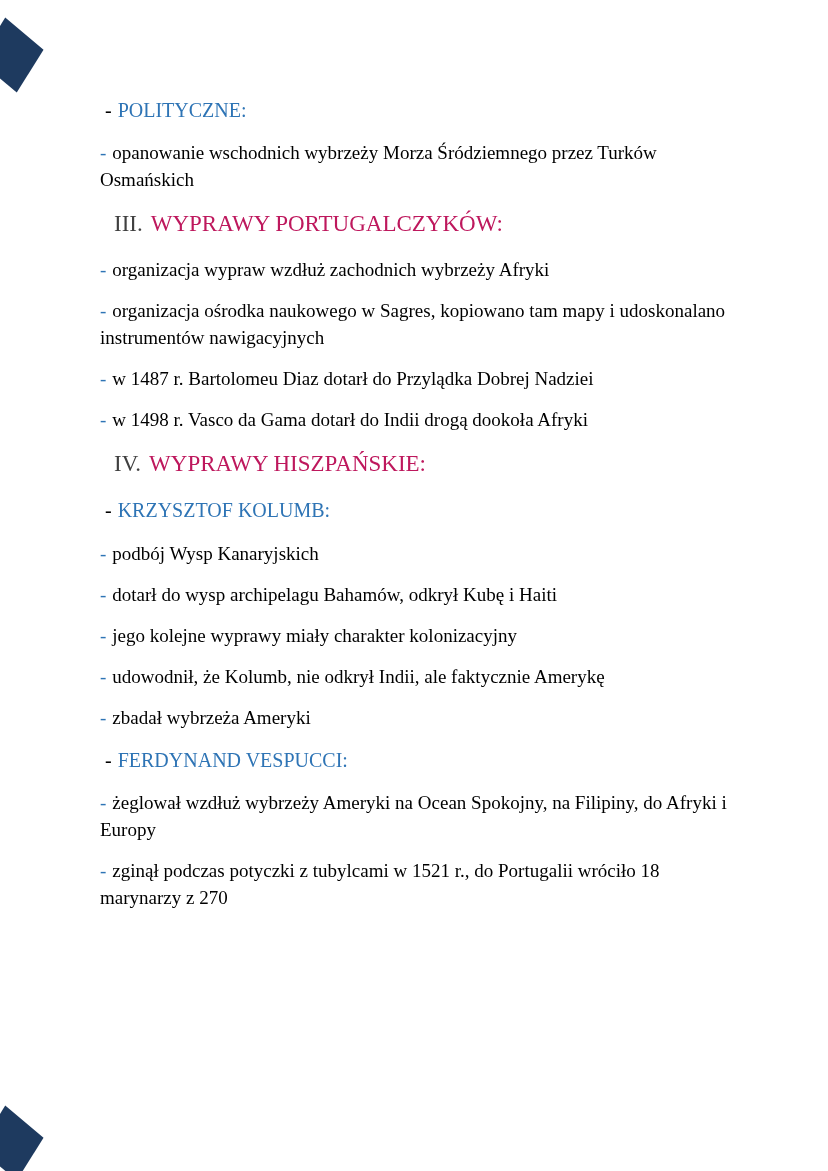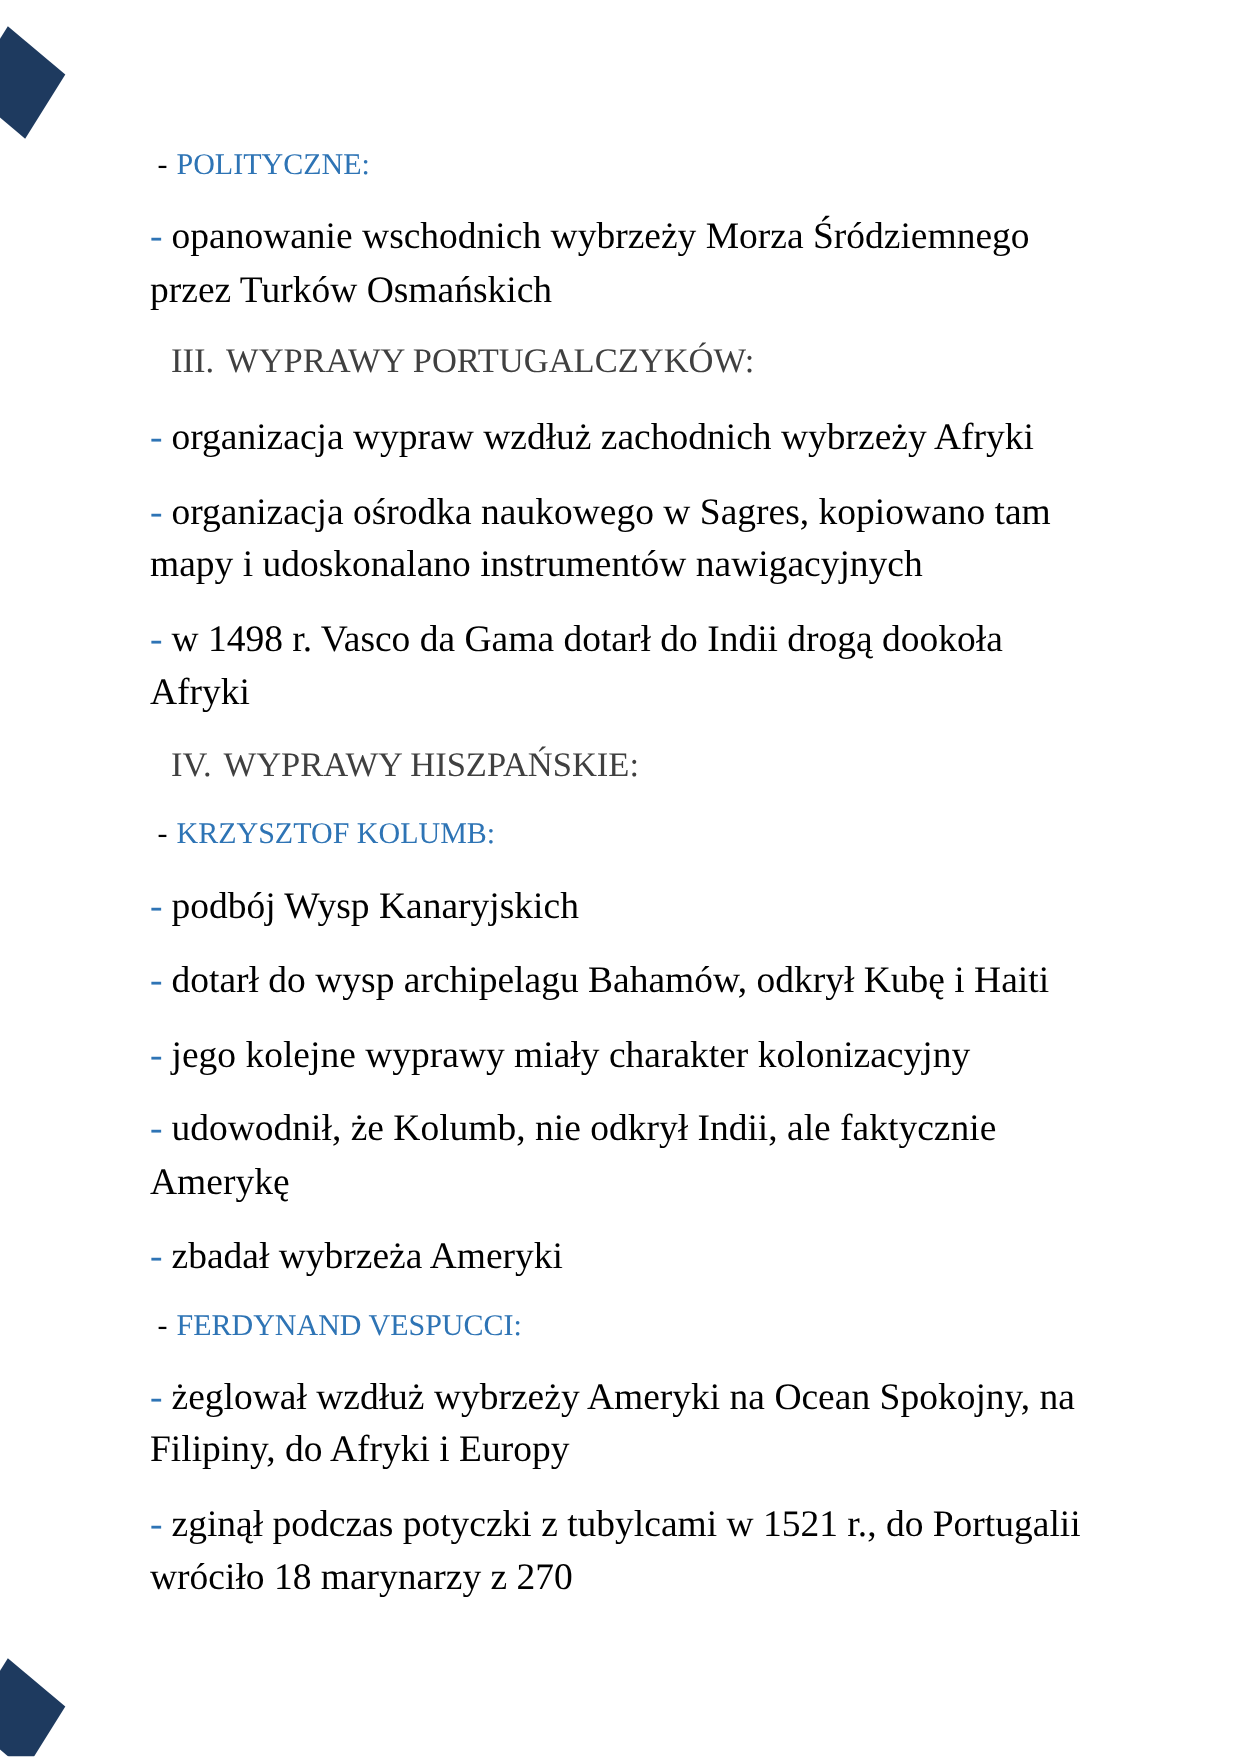--- a/index.html
+++ b/index.html
@@ -34,21 +34,21 @@
     left: -14px;
   }
   .content {
     position: absolute;
     top: 96px;
     left: 100px;
     width: 634px;
   }
   .doc-line {
     margin: 0 0 14px 0;
-    font-size: 25px;
+    font-size: 19px;
     line-height: 1.42;
   }
   .doc-line .dash {
     margin-right: 6px;
   }
   
   .doc-line.item .dash { color: #2e74b5; }
   .doc-line.item .text { color: #000000; }
   
   .doc-line.subheading {
@@ -61,34 +61,35 @@
   
   .doc-line.heading {
     padding-left: 14px;
     font-size: 23px;
     margin: 4px 0 16px 0;
   }
   .doc-line.heading .prefix {
     color: #404040;
     margin-right: 8px;
   }
-  .doc-line.heading .text { color: #404040; }
+  .doc-line.heading .text { color: #be185d; }
 </style>
 </head>
 <body>
 
 <div class="page">
   <div class="corner top-left"></div>
   <div class="corner bottom-left"></div>
   <div class="content">
       <p class="doc-line subheading"><span class="dash">-</span><span class="text">POLITYCZNE:</span></p>
       <p class="doc-line item"><span class="dash">-</span><span class="text">opanowanie wschodnich wybrzeży Morza Śródziemnego przez Turków Osmańskich</span></p>
       <p class="doc-line heading"><span class="prefix">III.</span><span class="text">WYPRAWY PORTUGALCZYKÓW:</span></p>
       <p class="doc-line item"><span class="dash">-</span><span class="text">organizacja wypraw wzdłuż zachodnich wybrzeży Afryki</span></p>
       <p class="doc-line item"><span class="dash">-</span><span class="text">organizacja ośrodka naukowego w Sagres, kopiowano tam mapy i udoskonalano instrumentów nawigacyjnych</span></p>
+      <p class="doc-line item"><span class="dash">-</span><span class="text">w 1487 r. Bartolomeu Diaz dotarł do Przylądka Dobrej Nadziei</span></p>
       <p class="doc-line item"><span class="dash">-</span><span class="text">w 1498 r. Vasco da Gama dotarł do Indii drogą dookoła Afryki</span></p>
       <p class="doc-line heading"><span class="prefix">IV.</span><span class="text">WYPRAWY HISZPAŃSKIE:</span></p>
       <p class="doc-line subheading"><span class="dash">-</span><span class="text">KRZYSZTOF KOLUMB:</span></p>
       <p class="doc-line item"><span class="dash">-</span><span class="text">podbój Wysp Kanaryjskich</span></p>
       <p class="doc-line item"><span class="dash">-</span><span class="text">dotarł do wysp archipelagu Bahamów, odkrył Kubę i Haiti</span></p>
       <p class="doc-line item"><span class="dash">-</span><span class="text">jego kolejne wyprawy miały charakter kolonizacyjny</span></p>
       <p class="doc-line item"><span class="dash">-</span><span class="text">udowodnił, że Kolumb, nie odkrył Indii, ale faktycznie Amerykę</span></p>
       <p class="doc-line item"><span class="dash">-</span><span class="text">zbadał wybrzeża Ameryki</span></p>
       <p class="doc-line subheading"><span class="dash">-</span><span class="text">FERDYNAND VESPUCCI:</span></p>
       <p class="doc-line item"><span class="dash">-</span><span class="text">żeglował wzdłuż wybrzeży Ameryki na Ocean Spokojny, na Filipiny, do Afryki i Europy</span></p>

